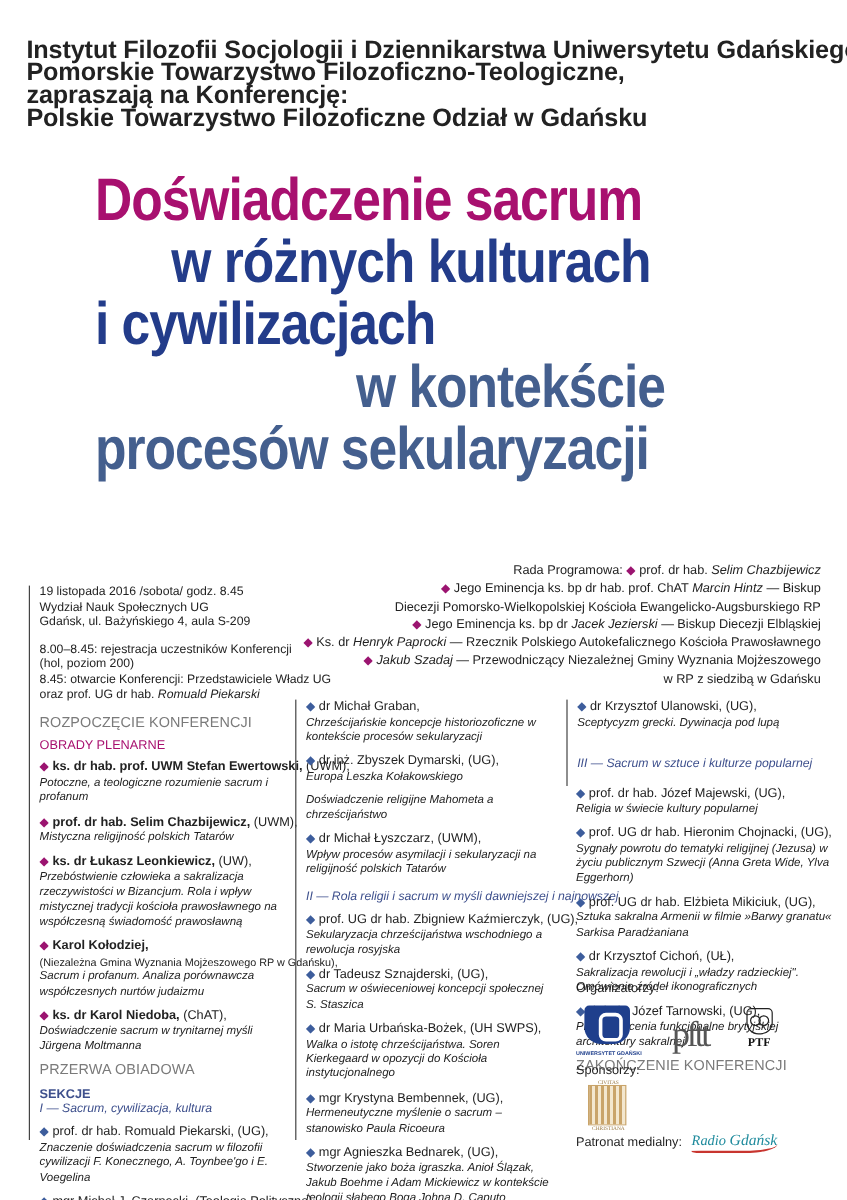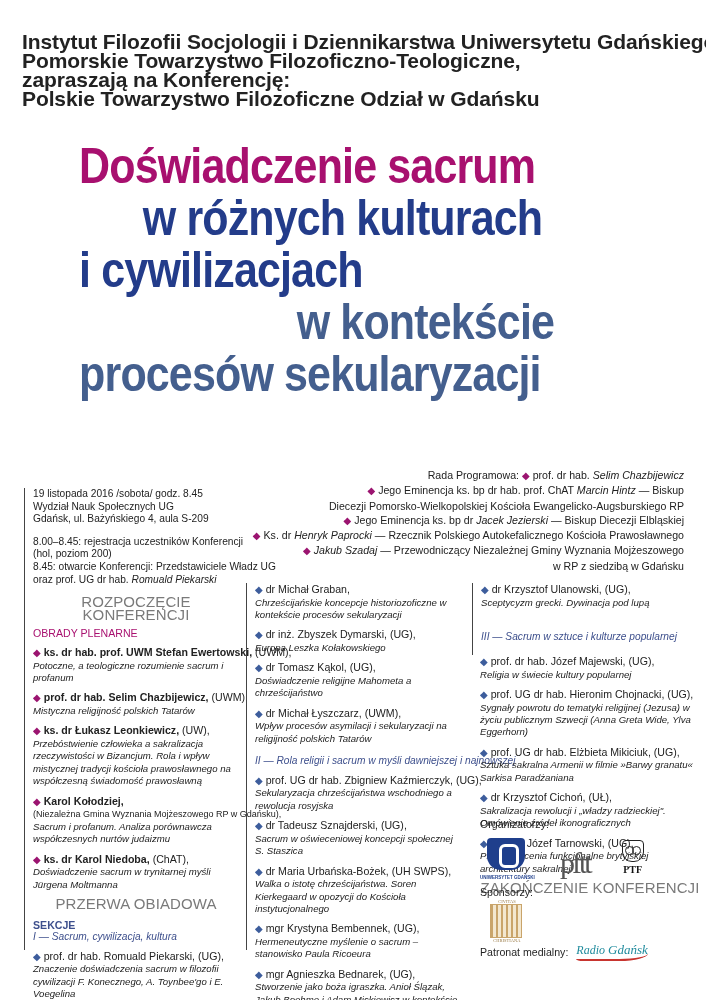--- a/index.html
+++ b/index.html
@@ -24,21 +24,21 @@
   i { font-style: italic; }
 
   .col { position: absolute; font-size: 10.2px; line-height: 12.6px; color: #222; }
   .col1 { left: 24px; top: 488px; width: 215px; border-left: 1.5px solid #444; padding-left: 8px; height: 462px; }
   .col2 { left: 246px; top: 583px; width: 218px; border-left: 1.5px solid #444; padding-left: 8px; height: 367px; }
   .col3 { left: 472px; top: 583px; width: 220px; border-left: 1.5px solid #444; padding-left: 8px; height: 72px; }
   .col3b { left: 480px; top: 655px; width: 220px; }
 
   .meta { margin-bottom: 10px; }
   .meta div { white-space: nowrap; }
-  .sec-gray { color: #7a7a7a; font-size: 15px; margin: 6px 0 6px; letter-spacing: 0.1px; text-align: center; }
+  .sec-gray { color: #7a7a7a; font-size: 12px; margin: 6px 0 6px; letter-spacing: 0.1px; }
   .sec-pink { color: #a8106f; font-size: 10.6px; margin-bottom: 6px; }
   .sec-blue { color: #3d4f8c; font-size: 10.6px; font-weight: bold; }
   .sub-blue { color: #3d4f8c; font-style: italic; margin-bottom: 6px; white-space: nowrap; }
   .entry { margin-bottom: 7px; }
   .entry .who { font-size: 10.6px; white-space: nowrap; }
   .entry .who b { font-weight: bold; }
   .entry .aff { font-size: 9px; white-space: nowrap; }
   .entry .talk { font-style: italic; font-size: 9.6px; line-height: 12.4px; }
 
   .orgs { position: absolute; left: 480px; top: 818px; width: 220px; font-size: 10.6px; }
@@ -143,21 +143,20 @@
 <div class="col col2">
   <div class="entry">
     <div class="who"><span class="dia-b">◆</span><span>dr Michał Graban,</span></div>
     <div class="talk">Chrześcijańskie koncepcje historiozoficzne w kontekście procesów sekularyzacji</div>
   </div>
   <div class="entry">
     <div class="who"><span class="dia-b">◆</span><span>dr inż. Zbyszek Dymarski,</span> <span>(UG),</span></div>
     <div class="talk">Europa Leszka Kołakowskiego</div>
   </div>
   <div class="entry">
-    <div class="who"><span class="dia-b">◆</span><span>dr Tomasz Kąkol,</span> <span>(UG),</span></div>
     <div class="talk">Doświadczenie religijne Mahometa a chrześcijaństwo</div>
   </div>
   <div class="entry">
     <div class="who"><span class="dia-b">◆</span><span>dr Michał Łyszczarz,</span> <span>(UWM),</span></div>
     <div class="talk">Wpływ procesów asymilacji i sekularyzacji na religijność polskich Tatarów</div>
   </div>
 
   <div class="sub-blue" style="margin-top:10px">II — Rola religii i sacrum w myśli dawniejszej i najnowszej</div>
   <div class="entry">
     <div class="who"><span class="dia-b">◆</span><span>prof. UG dr hab. Zbigniew Kaźmierczyk,</span> <span>(UG),</span></div>

